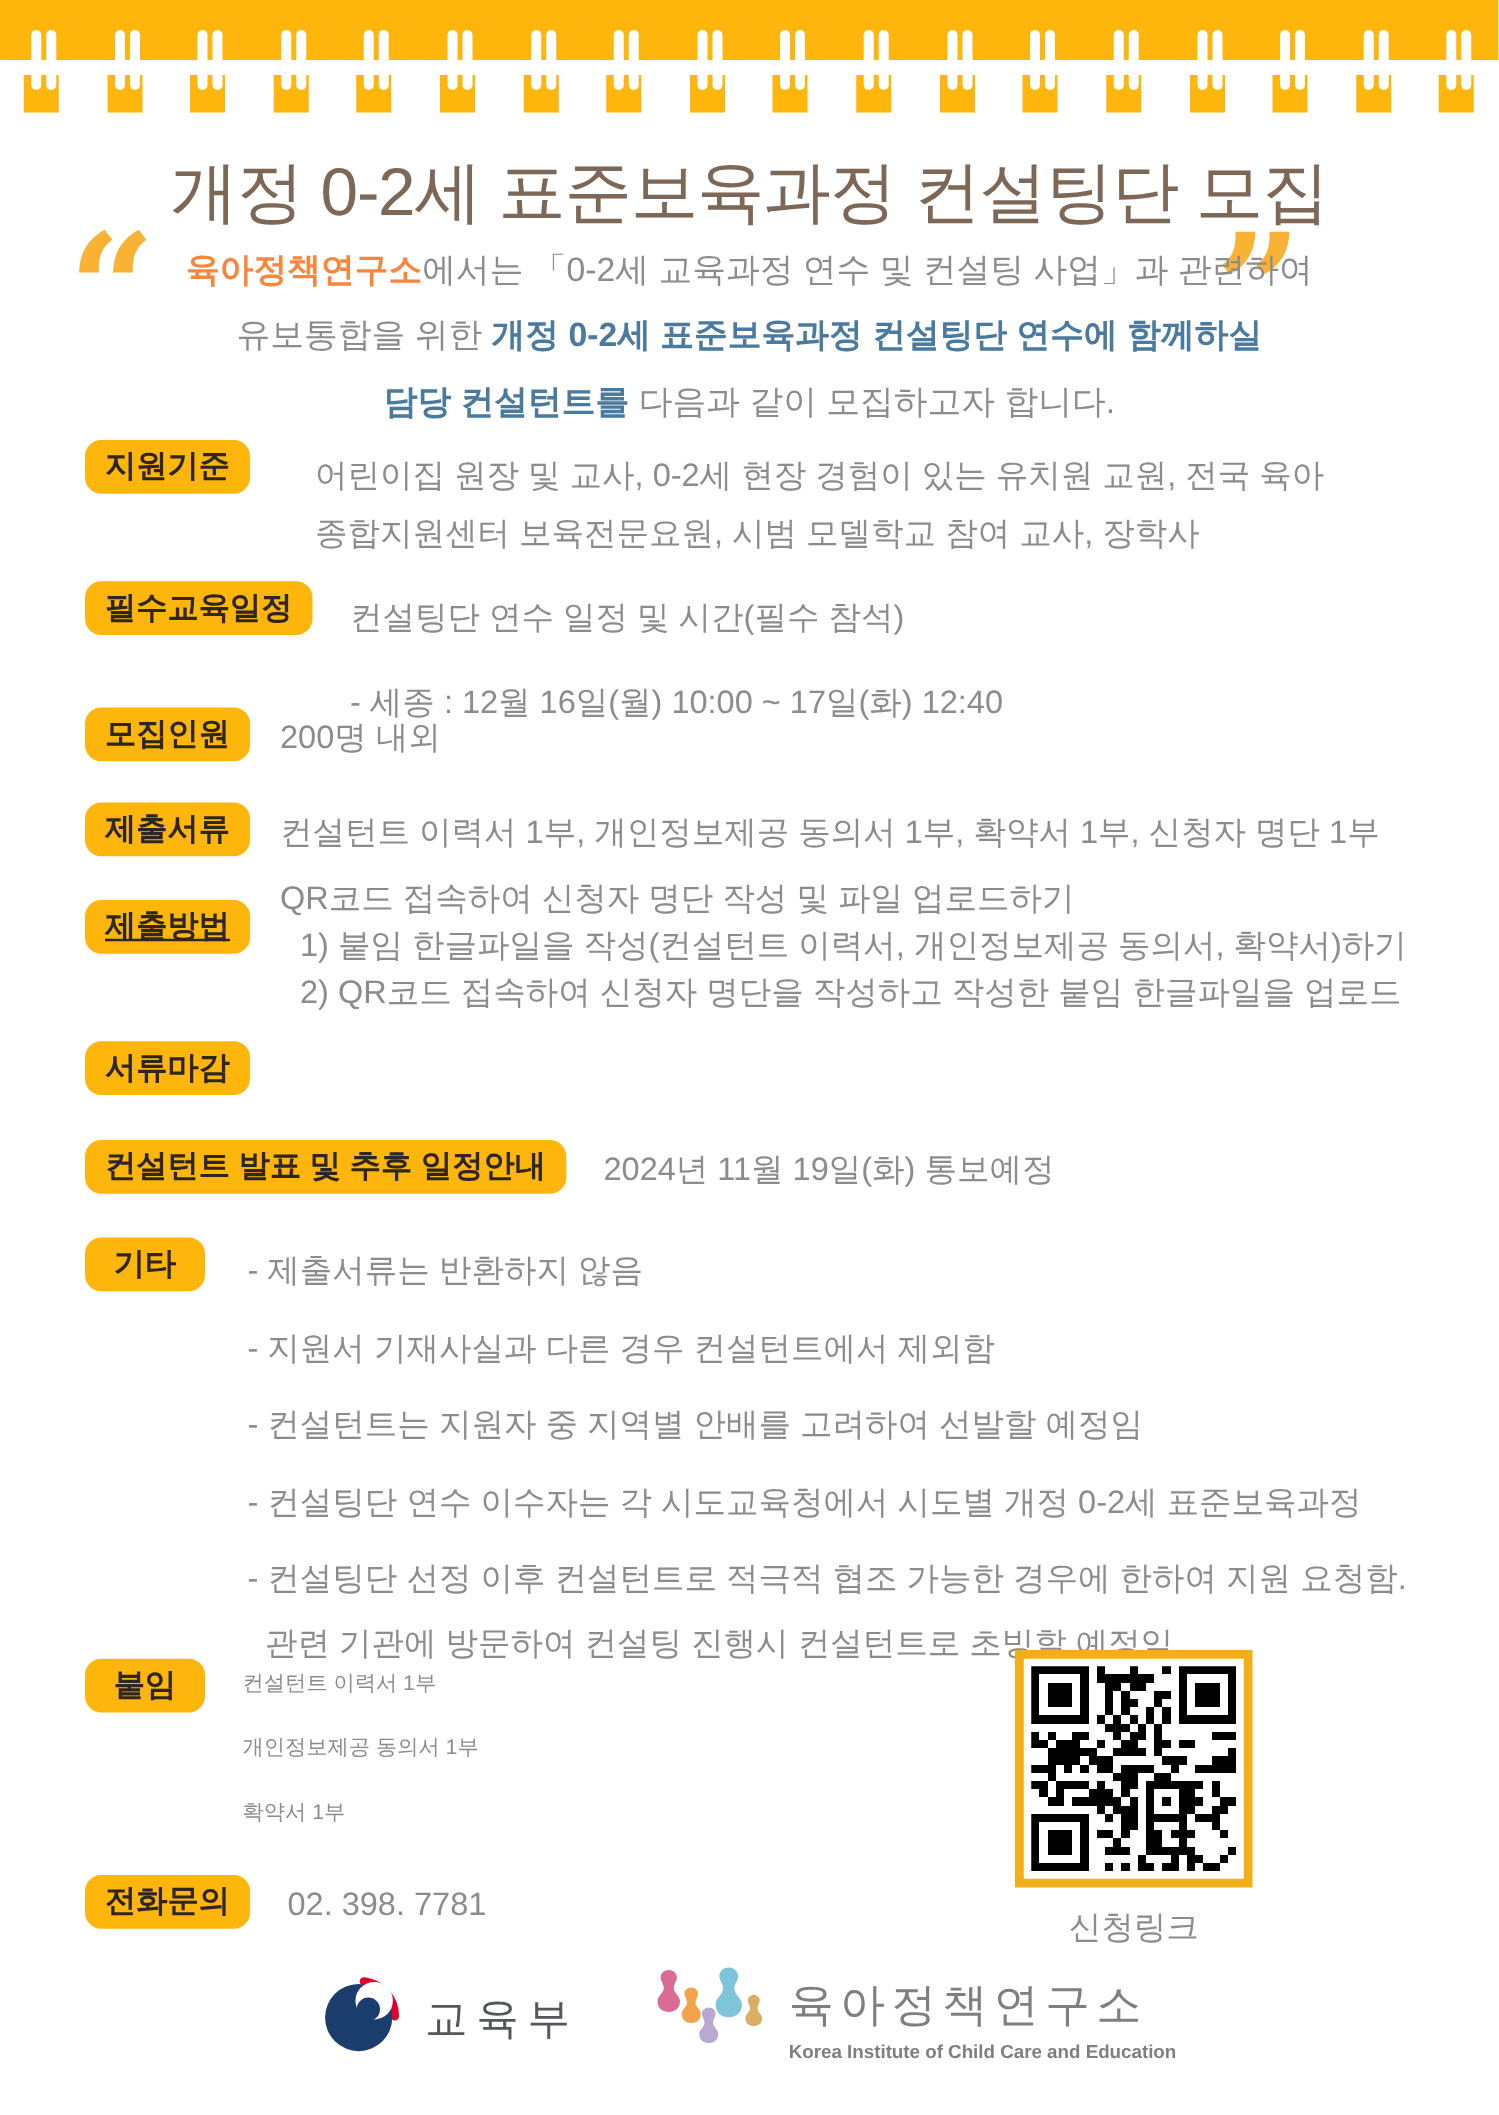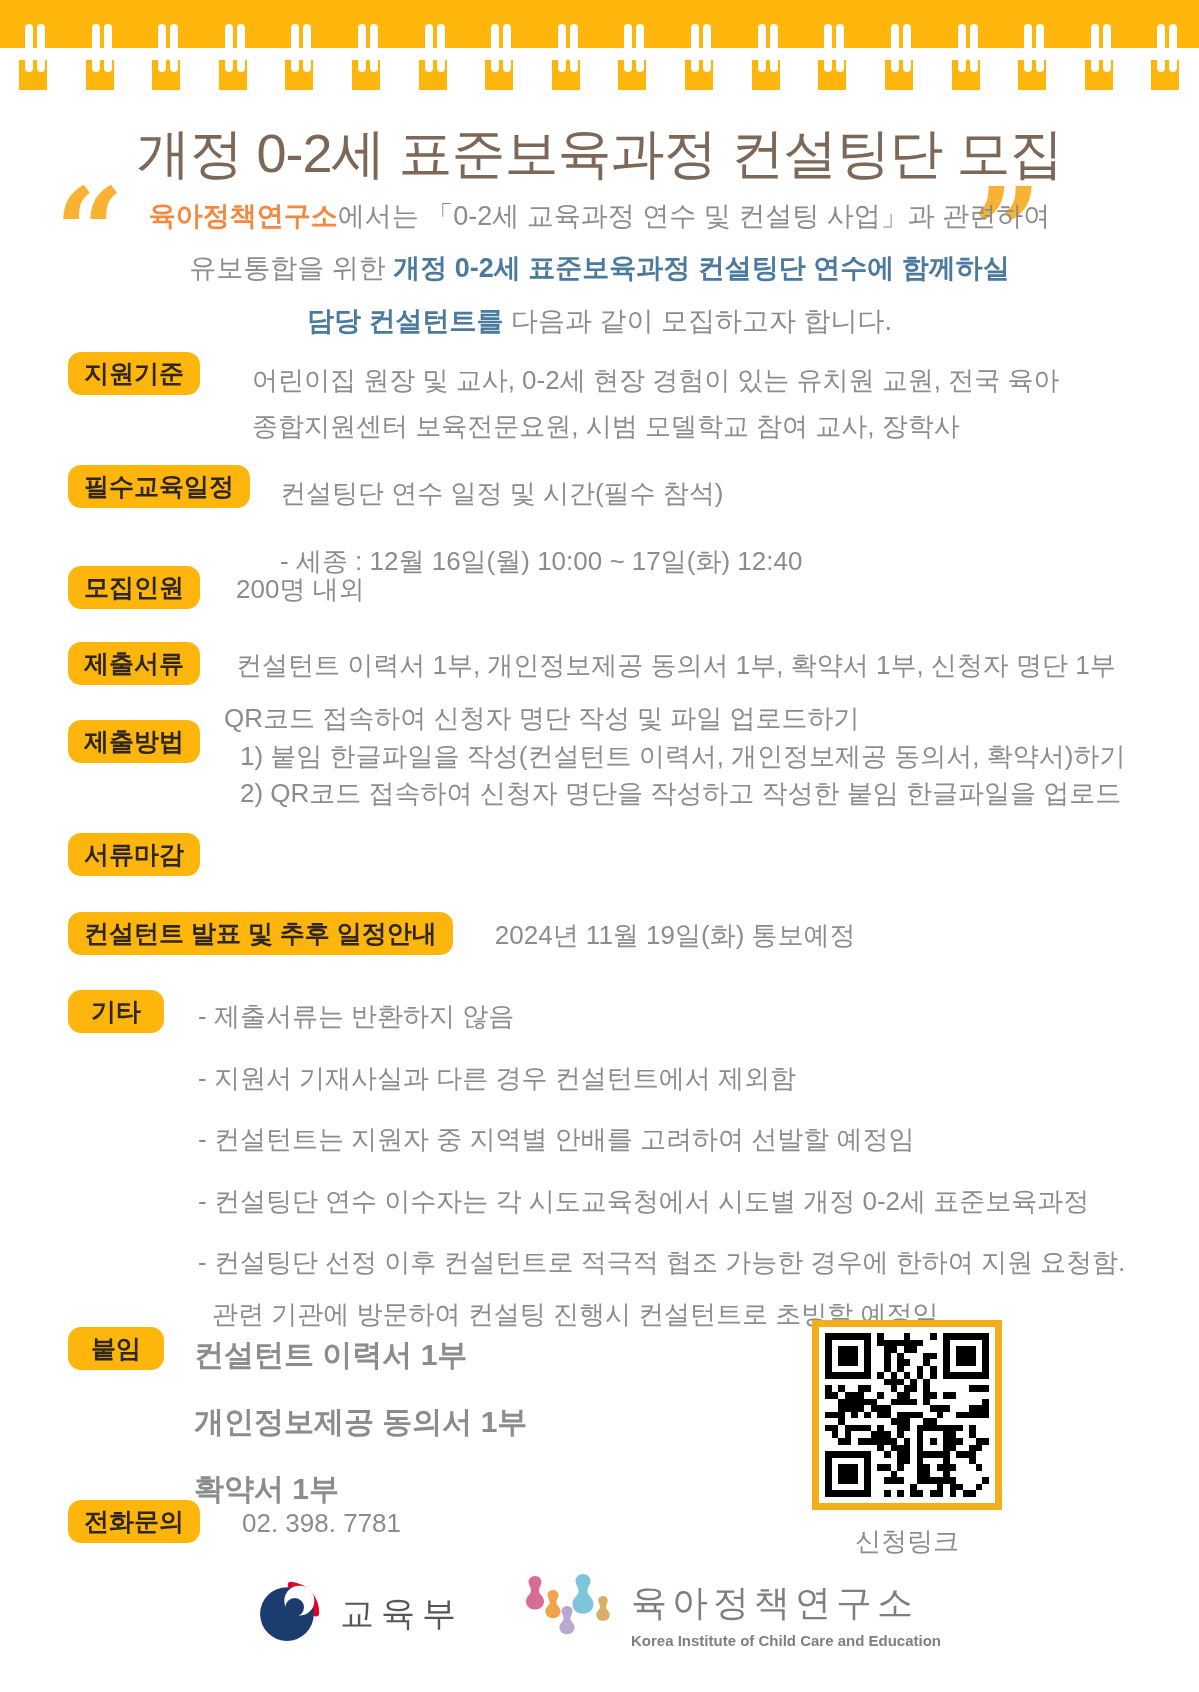--- a/index.html
+++ b/index.html
@@ -40,32 +40,32 @@
   .intro .line{margin-bottom:20px;line-height:1.2;}
   .intro .org{color:var(--orange);font-weight:700;}
   .intro .em{color:var(--blue);font-weight:700;}
 
   
   .row{position:absolute;left:68px;right:34px;display:flex;align-items:flex-start;gap:24px;}
   .badge{flex:0 0 auto;display:inline-block;background:var(--yellow);color:var(--badge-text);
     font-size:25px;font-weight:800;padding:7px 16px;border-radius:13px;line-height:1.15;white-space:nowrap;}
   .badge.center{min-width:96px;text-align:center;}
   .row-body{font-size:26px;color:var(--gray);font-weight:500;line-height:1.7;padding-top:6px;}
-  .row-body.single{padding-top:8px;line-height:1.2;margin-left:12px;}
+  .row-body.single{padding-top:8px;line-height:1.2;}
   .row.gap-xl{gap:52px;}
   .row.gap-lg{gap:30px;}
   .row.gap-md{gap:34px;}
   #row-jiwon .row-body{max-width:810px;line-height:1.75;}
   #row-pilsu .l2{margin-top:24px;}
-  #row-bangbeop .badge{margin-top:20px;}
+  #row-bangbeop .badge{margin-top:20px;text-decoration:underline;}
   #row-bangbeop .row-body{padding-top:0;line-height:1.45;}
   #row-bangbeop .ind{padding-left:16px;}
   .gita-item{font-size:26px;color:var(--gray);font-weight:500;line-height:1.25;margin-bottom:29px;}
   .gita-item.cont{padding-left:14px;margin-top:-10px;}
-  .buteom-item{font-size:30px;color:var(--gray);font-weight:700;line-height:1.2;margin-bottom:31px;}
+  .buteom-item{font-size:17px;color:var(--gray);font-weight:400;line-height:1.2;margin-bottom:31px;}
 
   
   .qr-wrap{position:absolute;left:812px;top:1320px;width:190px;}
   .qr-box{width:190px;height:190px;border:7px solid var(--qr-border);background:#fff;padding:6px;}
   .qr-box svg{display:block;width:164px;height:164px;}
   .qr-label{margin-top:14px;text-align:center;font-size:26px;color:var(--gray);font-weight:500;}
 
   
   .footer{position:absolute;top:1572px;left:0;width:100%;display:flex;justify-content:center;
     align-items:center;gap:58px;}

